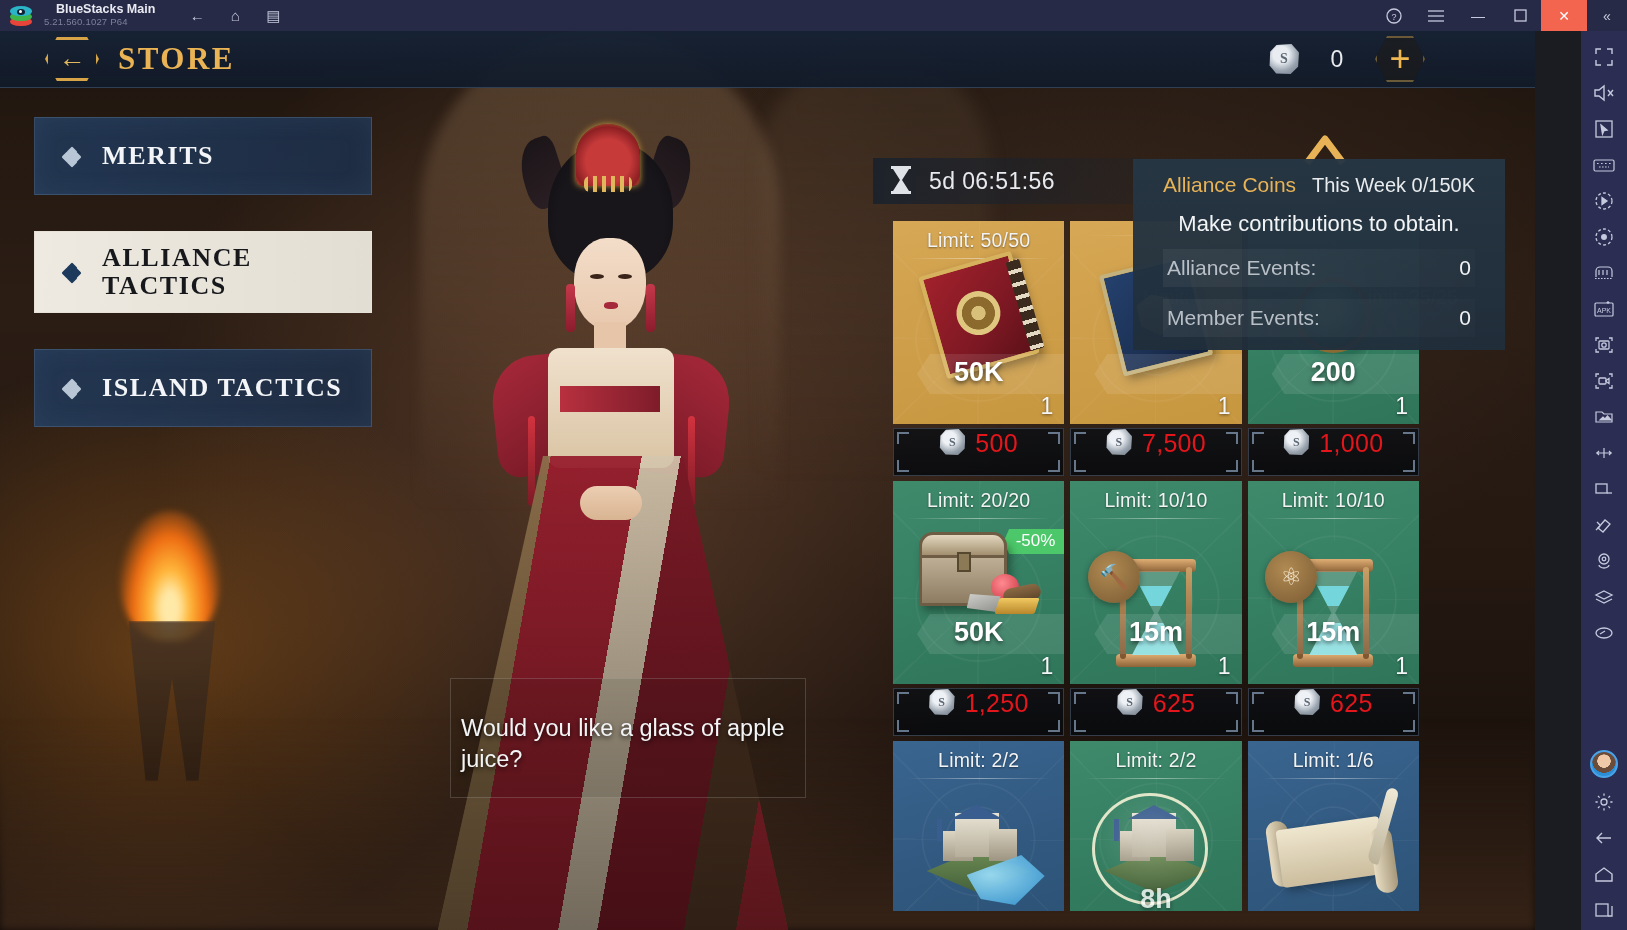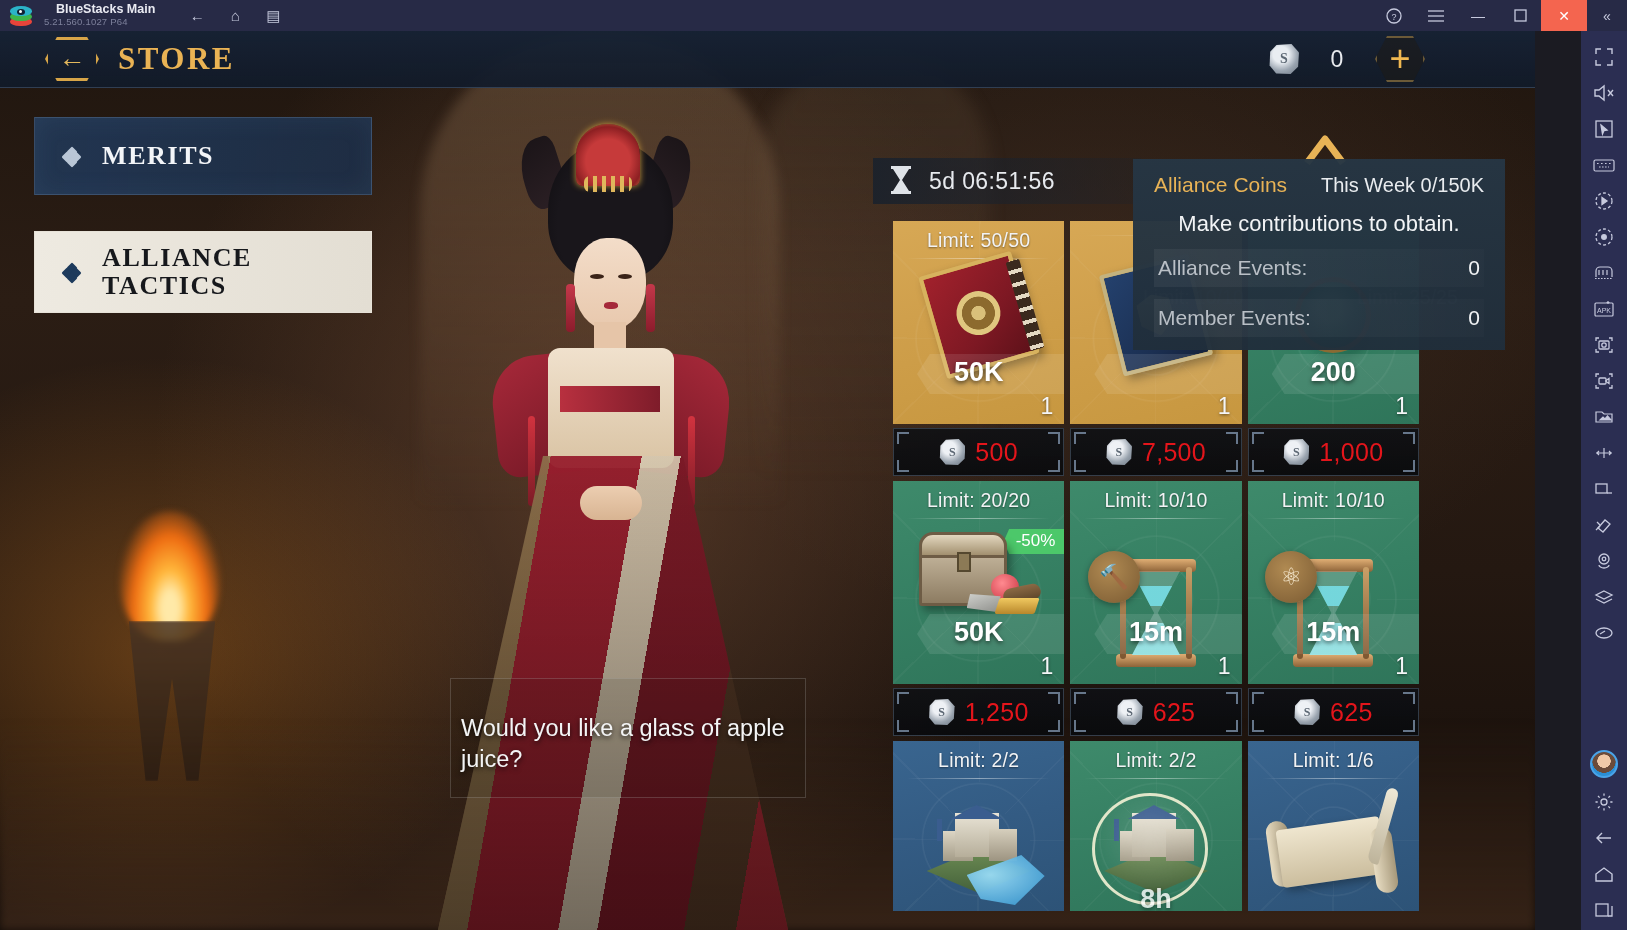--- a/index.html
+++ b/index.html
@@ -283,21 +283,21 @@
   .art-scroll{ width:120px;height:96px; }
   .art-scroll .paper{ position:absolute; left:6px; top:18px; width:104px;height:58px;
     background:linear-gradient(180deg,#efe6cf,#cbbd9d); border-radius:4px; transform:rotate(-8deg);
     box-shadow:3px 4px 8px rgba(0,0,0,.3);}
   .art-scroll .roll{ position:absolute; width:22px;height:66px; border-radius:11px;
     background:linear-gradient(90deg,#e7dcc2,#a6987a); transform:rotate(-8deg);}
   .art-scroll .roll.l{ left:-4px; top:16px;} .art-scroll .roll.r{ right:-2px; top:22px;}
   .art-scroll .quill{ position:absolute; right:4px; top:-18px; width:12px;height:78px;
     background:linear-gradient(180deg,#efe9d6,#bdb39a); border-radius:6px 6px 2px 8px; transform:rotate(16deg);}
 
-  .price{ height:48px; margin-top:4px; display:flex; align-items:center; justify-content:center;
+  .price{ height:48px; margin-top:4px; display:flex; justify-content:center;
     background:linear-gradient(180deg, rgba(14,16,20,.88), rgba(8,10,13,.9));
     border:1px solid rgba(120,145,175,.35); position:relative; cursor:pointer; }
   .price .corner{ position:absolute; width:12px;height:12px; border:2px solid rgba(150,175,205,.65);}
   .price .c1{ left:3px; top:3px; border-right:0; border-bottom:0;}
   .price .c2{ right:3px; top:3px; border-left:0; border-bottom:0;}
   .price .c3{ left:3px; bottom:3px; border-right:0; border-top:0;}
   .price .c4{ right:3px; bottom:3px; border-left:0; border-top:0;}
   .price .pcoin{ width:26px;height:26px;
     background:radial-gradient(circle at 40% 35%, #eef1f5 0 28%, #99a3ae 62%, #69737f 100%);
     clip-path:polygon(25% 3%,75% 0,100% 28%,97% 76%,72% 100%,24% 98%,2% 72%,4% 26%);
@@ -306,21 +306,21 @@
     justify-content:center; color:#5d6874; font-size:12px; font-weight:bold; font-family:"Liberation Serif",serif;}
   .price .pval{ color:#e4151b; font-size:25px; letter-spacing:.3px;}
 
   
   .gold-chev{ position:absolute; left:1303px; top:100px; width:44px; height:34px; z-index:24;
     color:#e8b356; }
 
   
   .tooltip{ position:absolute; left:1133px; top:128px; width:372px; height:191px;
     background:linear-gradient(180deg, rgba(38,54,68,.965), rgba(32,46,59,.965));
-    z-index:30; padding:14px 21px 0; }
+    z-index:30; padding:14px 30px 0; }
   .tt-row1{ display:flex; align-items:baseline; }
   .tt-title{ color:#e8b356; font-size:21px; }
   .tt-week{ margin-left:auto; color:#e9ecef; font-size:20px;}
   .tt-sub{ text-align:center; color:#f2f4f6; font-size:22px; margin-top:14px;}
   .tt-line{ margin-top:12px; height:38px; display:flex; align-items:center;
     background:linear-gradient(90deg, rgba(255,255,255,.055), rgba(255,255,255,.015)); padding:0 4px;}
   .tt-line .k{ color:#b9bfc6; font-size:21px; }
   .tt-line .v{ margin-left:auto; color:#f1f3f5; font-size:21px; }
 
   
@@ -440,20 +440,29 @@
       </div>
       <div class="menu-item active">
         <span class="diamond">
             <i></i>
             <i></i>
             <i></i>
             <i></i>
           </span>
         <span class="mlabel">ALLIANCE TACTICS</span>
       </div>
+      <div class="menu-item">
+        <span class="diamond">
+            <i></i>
+            <i></i>
+            <i></i>
+            <i></i>
+          </span>
+        <span class="mlabel">ISLAND TACTICS</span>
+      </div>
     </div>
 
     <div class="dialogue">
       <p>Would you like a glass of apple juice?</p>
     </div>
 
     <div class="timer">
       <span class="hg">
         <svg width="24" height="28" viewBox="0 0 24 28" fill="currentColor">
           <rect x="2" y="0" width="20" height="3"></rect>

